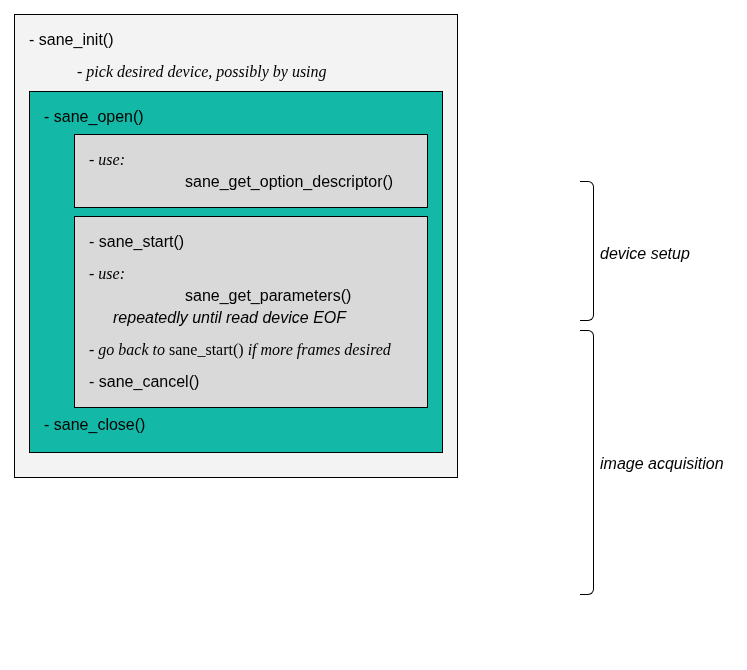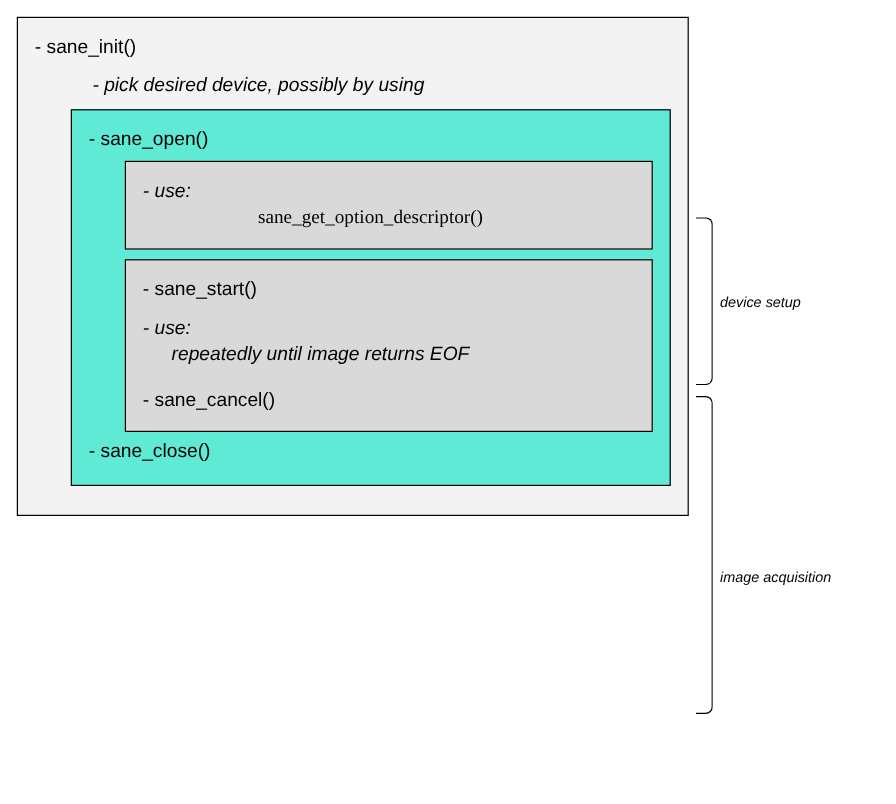--- a/index.html
+++ b/index.html
@@ -11,38 +11,38 @@
     color: #000;
     background: #fff;
     width: 747px;
     height: 670px;
     position: relative;
   }
   .box {
     border: 1px solid #000;
     padding: 12px 14px 14px 14px;
   }
-  .box-l0 { background: #f3f3f3; position:absolute; left:14px; top:14px; width:560px; }
-  .box-l1 { background: #5eead4; margin-left:30px; margin-top:10px; margin-bottom:10px; }
+  .box-l0 { background: #f3f3f3; position:absolute; left:14px; top:14px; width:444px; }
+  .box-l1 { background: #14b8a6; margin-top:10px; margin-bottom:10px; }
   .box-l2 { background: #d9d9d9; margin-left:30px; margin-top:8px; margin-bottom:8px; padding:12px 14px 12px 14px; }
   .row { margin: 4px 0; }
   .dash::before { content:"- "; }
-  .ital { font-style: italic; }
+  .ital { font-style: italic; font-family: Liberation Serif, serif; }
   .indent2 { padding-left: 110px; }
-  .indent3 { padding-left: 96px; font-family: Liberation Serif, serif; }
+  .indent3 { padding-left: 96px; }
   .inner-note { padding-left: 24px; font-style: italic; }
   .gap { height: 6px; }
 
   .label {
     position: absolute;
     font-style: italic;
-    font-size: 12px;
+    font-size: 16px;
   }
   .label-setup { left: 600px; top: 245px; }
-  .label-acq   { left: 600px; top: 474px; }
+  .label-acq   { left: 600px; top: 455px; }
 
   
   .bracket {
     position: absolute;
     left: 580px;
     width: 14px;
     border: 1px solid #000;
     border-left: none;
     border-top-right-radius: 6px;
     border-bottom-right-radius: 6px;
@@ -63,22 +63,24 @@
 
     <div class="box box-l2">
       <div class="row ital">- <span>use:</span></div>
       <div class="row indent3">sane_get_option_descriptor()</div>
     </div>
 
     <div class="box box-l2">
       <div class="row dash">sane_start()</div>
       <div class="gap"></div>
       <div class="row ital">- <span>use:</span></div>
-      <div class="row inner-note">repeatedly until image returns EOF</div>
+      <div class="row indent3">sane_get_parameters()</div>
+      <div class="row inner-note">repeatedly until read device EOF</div>
       <div class="gap"></div>
+      <div class="row ital">- <span>go back to </span><span style="font-style:normal">sane_start()</span><span> if more frames desired</span></div>
       <div class="gap"></div>
       <div class="row dash">sane_cancel()</div>
     </div>
 
     <div class="row dash">sane_close()</div>
   </div>
 
 </div>
 
 <div class="bracket br-setup"></div>

